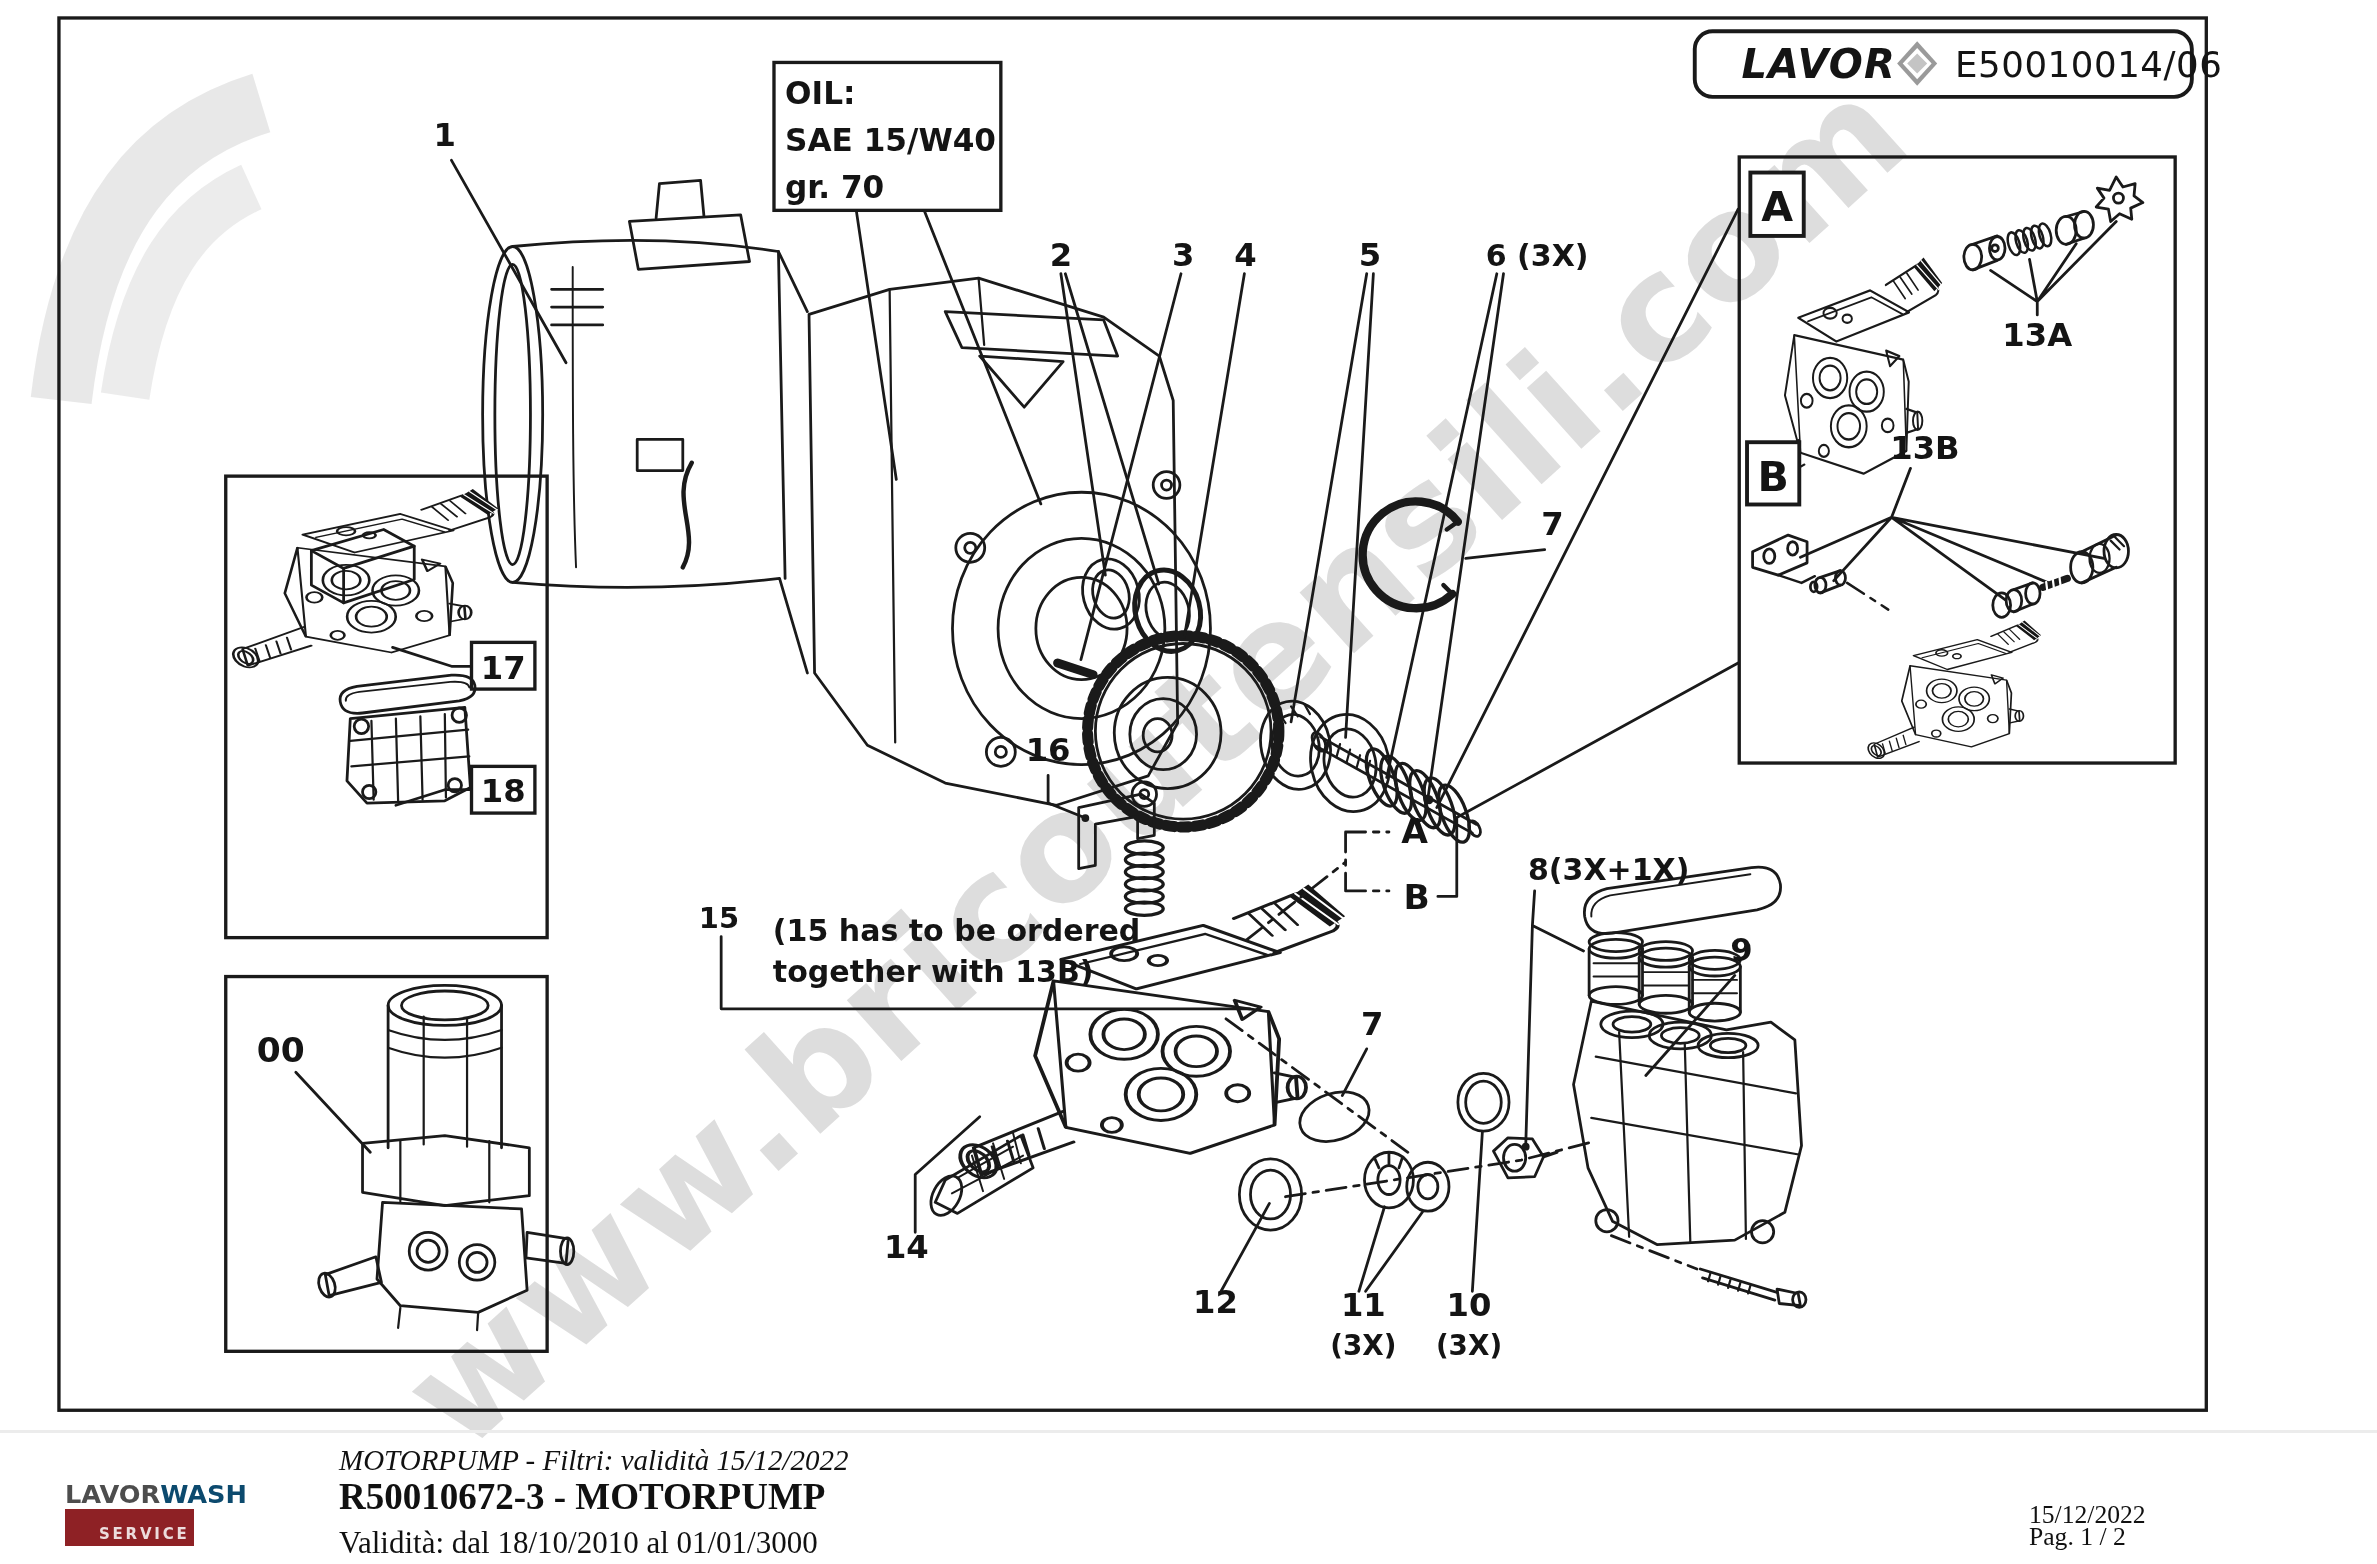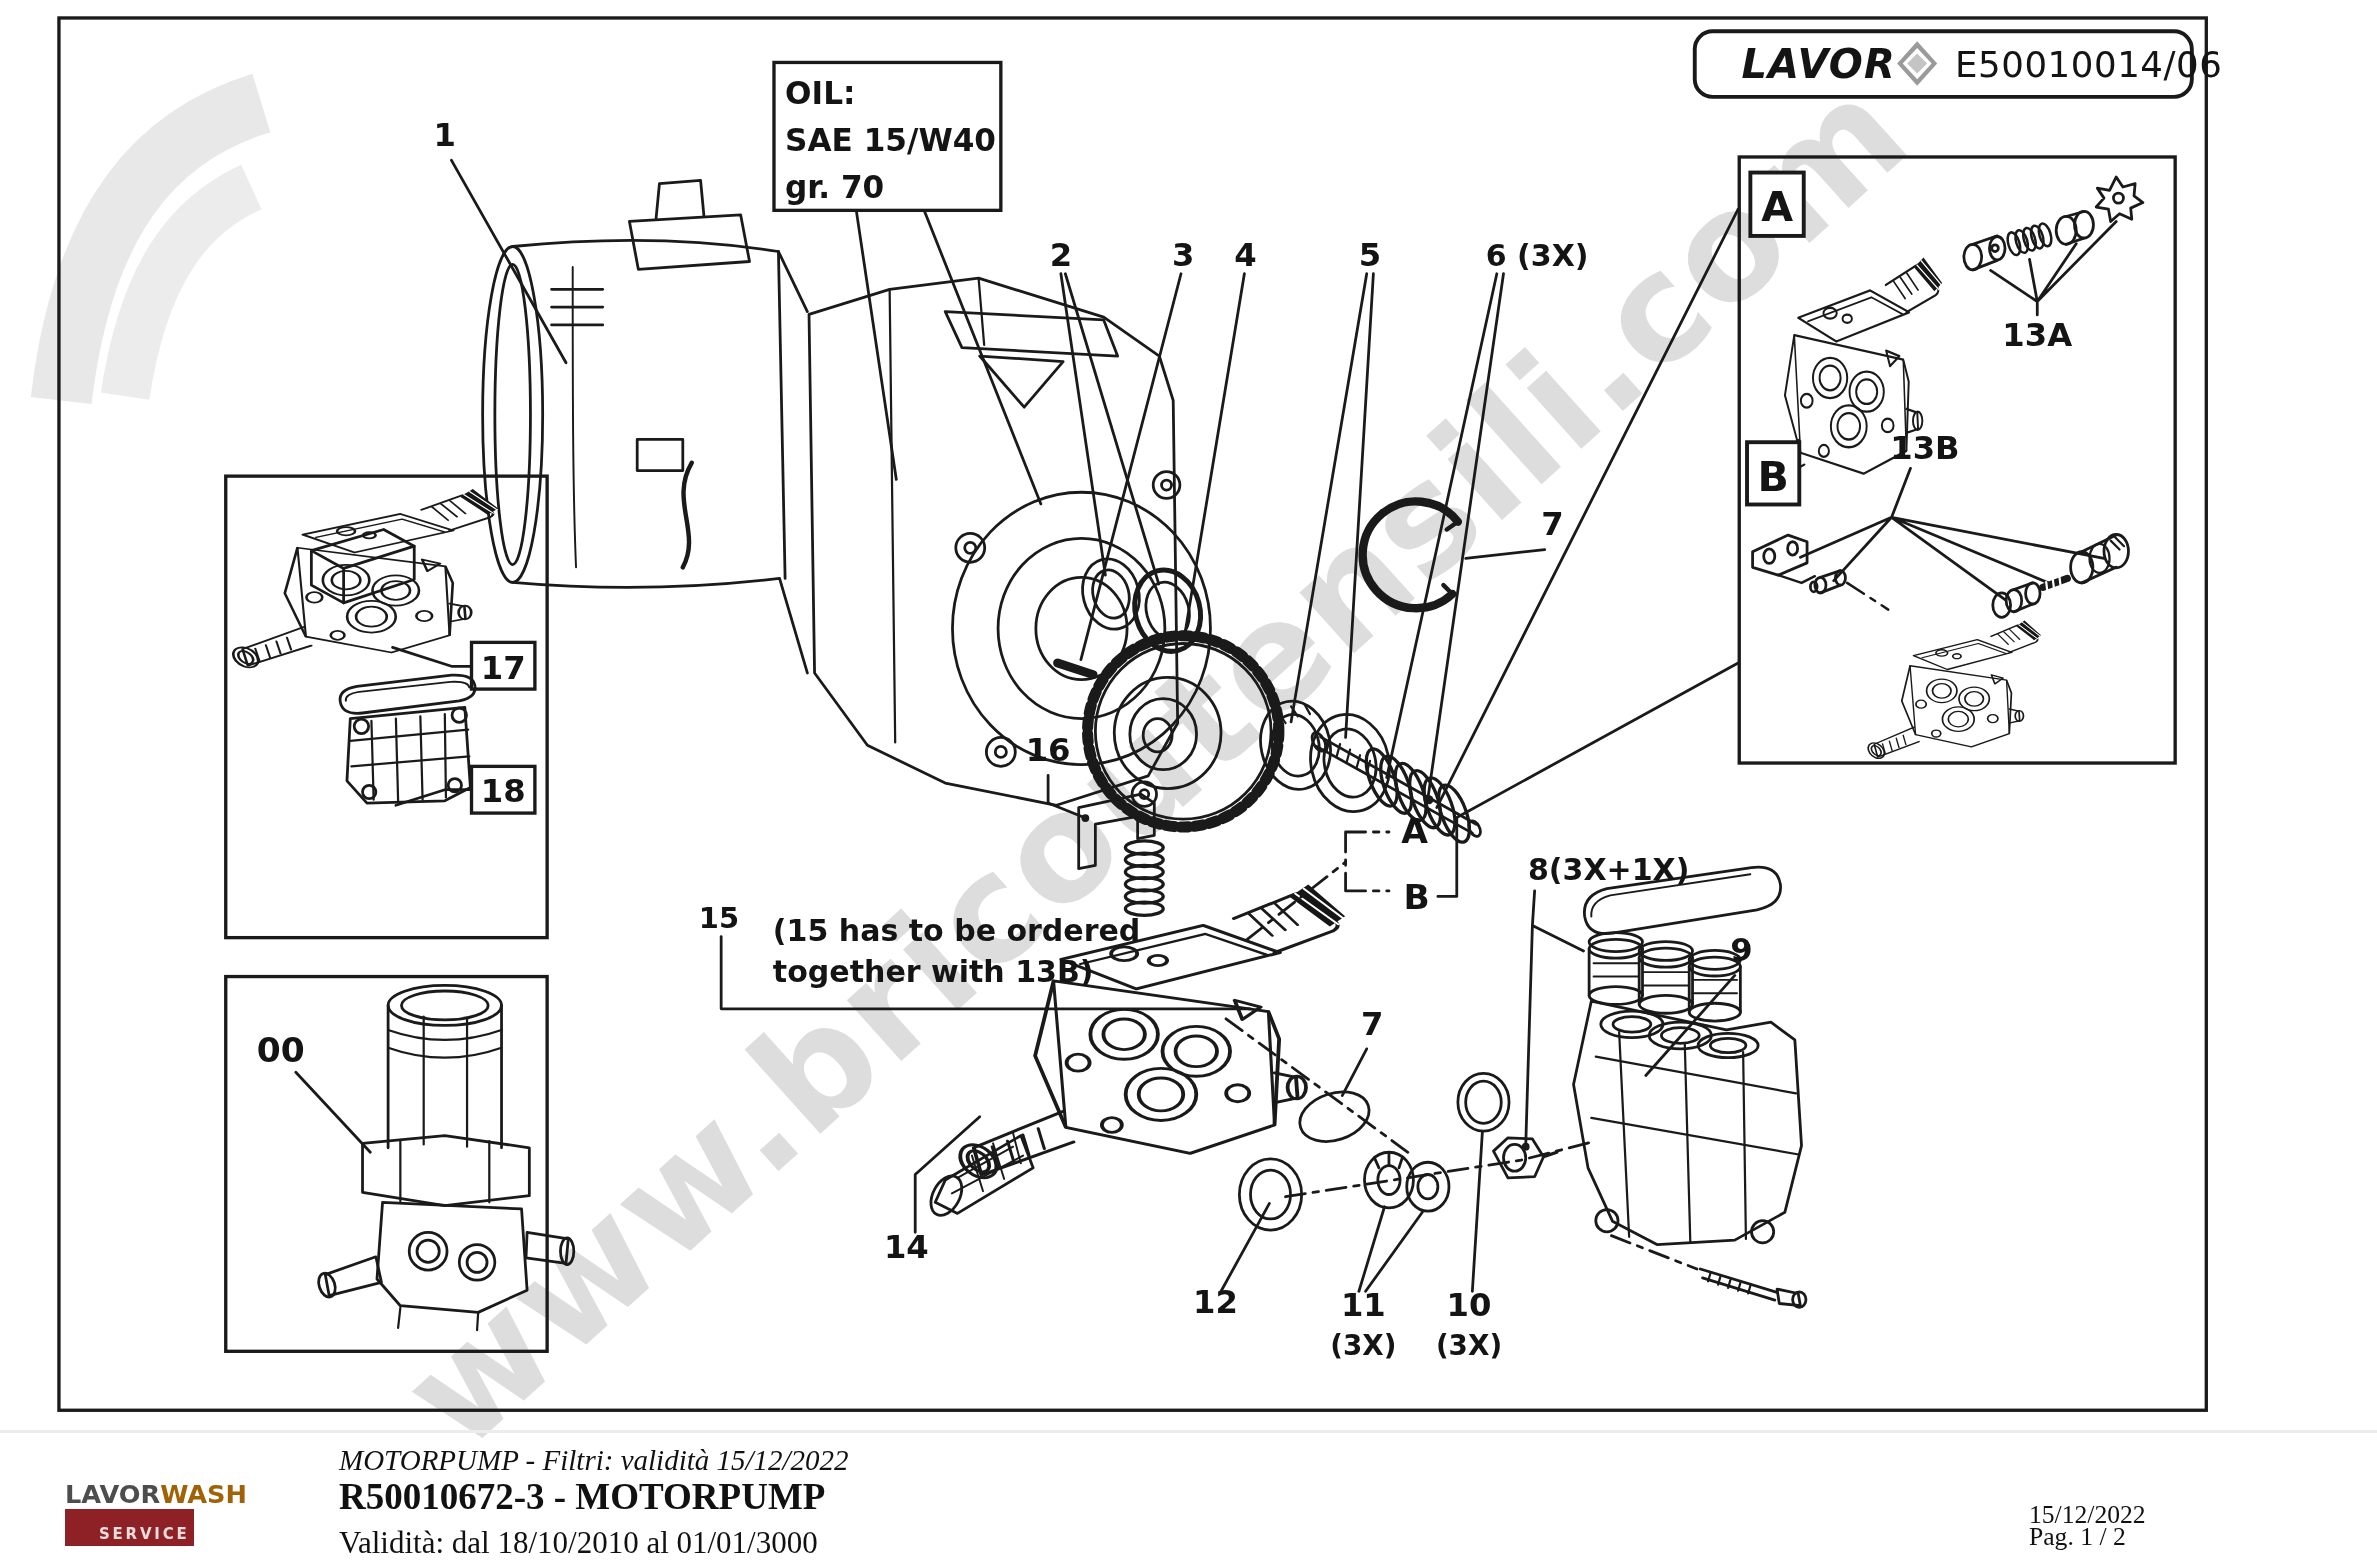--- a/index.html
+++ b/index.html
@@ -14,21 +14,21 @@
   .lblst{font-size:54px;font-weight:bold;text-anchor:start;}
   .letter{font-size:74px;font-weight:bold;text-anchor:middle;}
   .oiltx{font-size:56px;font-weight:bold;text-anchor:start;}
   .code{font-size:64px;font-weight:normal;text-anchor:start;letter-spacing:1px;}
   .brandtx{font-size:72px;font-weight:bold;font-style:italic;text-anchor:start;letter-spacing:2px;}
   .wm{font-size:268px;font-weight:bold;fill:#bfbfbf;opacity:.52;text-anchor:middle;letter-spacing:4px;}
   
   .sep{position:absolute;left:0;top:1430px;width:2377px;height:3.3px;background:#ececec;}
   .flogo{position:absolute;left:65px;top:1479px;width:129px;height:70px;}
   .flogo .row1{font-weight:bold;font-size:25.6px;letter-spacing:0px;white-space:nowrap;}
-  .flogo .row1 .a{color:#4d4d4d;} .flogo .row1 .b{color:#a16207;}
+  .flogo .row1 .a{color:#4d4d4d;} .flogo .row1 .b{color:#0c4a6e;}
   .flogo .box{margin-top:0;background:#8e2125;height:37px;display:flex;align-items:flex-end;justify-content:flex-end;}
   .flogo .box span{color:#ecdcdc;font-weight:bold;font-size:15px;letter-spacing:2.8px;padding:0 4.4px 3.3px 0;}
   .ftext{position:absolute;left:339px;font-family:"Liberation Serif","DejaVu Serif",serif;color:#111;}
   .f1{top:1444px;font-style:italic;font-size:29px;}
   .f2{top:1475px;font-weight:bold;font-size:37px;}
   .f3{top:1525px;font-size:31px;}
   .fr{position:absolute;left:2029px;font-family:"Liberation Serif","DejaVu Serif",serif;color:#111;font-size:25.6px;}
   .fd{top:1462px;margin-top:38px;} .fp{top:1502px;margin-top:20px;}
 </style>
 </head>

